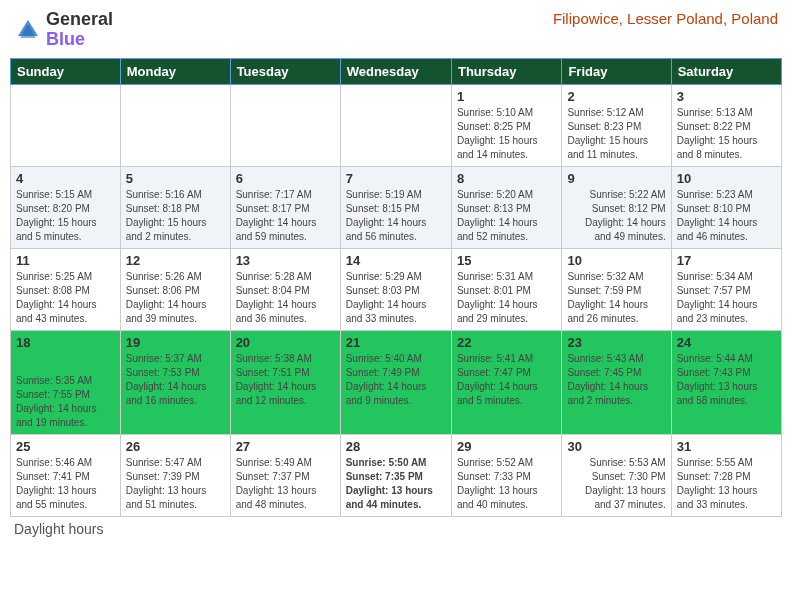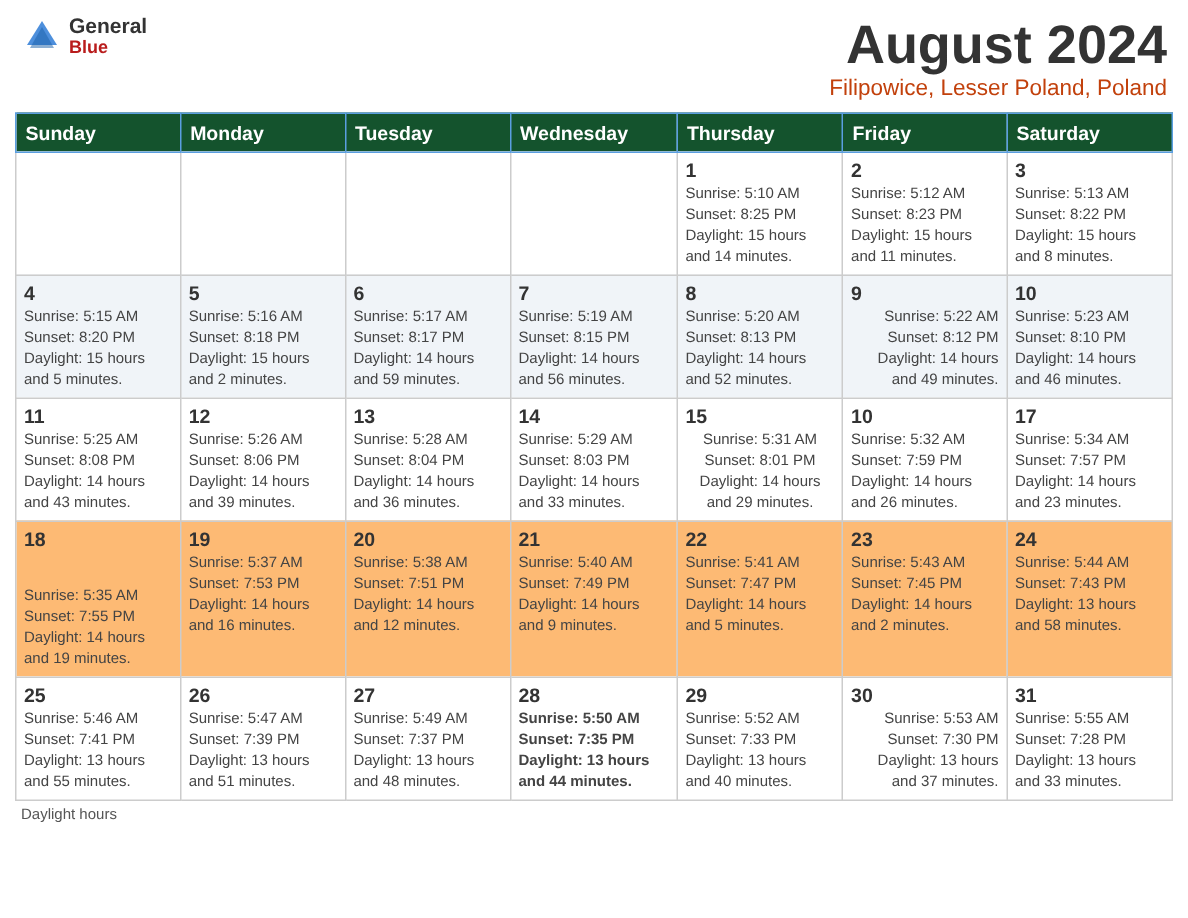--- a/index.html
+++ b/index.html
@@ -21,28 +21,28 @@
       display: flex;
       align-items: center;
       gap: 4px;
     }
     .logo-text {
       display: flex;
       flex-direction: column;
       line-height: 1.1;
     }
     .logo-general {
-      font-size: 14px;
+      font-size: 18px;
       font-weight: bold;
       color: #333;
     }
     .logo-blue {
-      font-size: 12px;
-      font-weight: bold;
-      color: #b91c1c;
+      font-size: 18px;
+      font-weight: bold;
+      color: #8b5cf6;
     }
     .logo-icon {
       width: 28px;
       height: 28px;
     }
     .title-block {
       text-align: right;
     }
     .month-year {
       font-size: 36px;
@@ -95,46 +95,45 @@
     }
     tr:nth-child(odd) td:not(.empty) {
       background: #f7f9fb;
     }
     tr:nth-child(even) td:not(.empty) {
       background: #fff;
     }
     .calendar tbody tr:nth-child(1) td { background: #fff; }
     .calendar tbody tr:nth-child(2) td { background: #f0f4f8; }
     .calendar tbody tr:nth-child(3) td { background: #fff; }
-    .calendar tbody tr:nth-child(4) td { background: #fdba74; }
+    .calendar tbody tr:nth-child(4) td { background: #22c55e; }
     .calendar tbody tr:nth-child(5) td { background: #fff; }
     .calendar td.empty { background: #fff !important; }
     .footnote {
-      font-size: 10px;
+      font-size: 14px;
       color: #555;
       margin-top: 4px;
       padding-left: 4px;
     }
   </style>
 </head>
 <body>
 
 <div class="header">
   <div class="logo">
     <svg class="logo-icon" viewBox="0 0 28 28" xmlns="http://www.w3.org/2000/svg">
       <polygon points="14,4 24,20 4,20" fill="#2e7bd6" opacity="0.85"></polygon>
       <polygon points="14,8 22,22 6,22" fill="#1a5fa8" opacity="0.5"></polygon>
     </svg>
     <div class="logo-text">
       <span class="logo-general">General</span>
       <span class="logo-blue">Blue</span>
     </div>
   </div>
   <div class="title-block">
-    <div class="month-year">August 2024</div>
     <div class="location">Filipowice, Lesser Poland, Poland</div>
   </div>
 </div>
 
 <table class="calendar">
   <thead>
     <tr>
       <th>Sunday</th>
       <th>Monday</th>
       <th>Tuesday</th>
@@ -182,21 +181,21 @@
         </td>
         <td>
           <span class="day-num">5</span>
           <div class="day-info" style="white-space: pre-line;">Sunrise: 5:16 AM
 Sunset: 8:18 PM
 Daylight: 15 hours
 and 2 minutes.</div>
         </td>
         <td>
           <span class="day-num">6</span>
-          <div class="day-info" style="white-space: pre-line;">Sunrise: 5:17 AM
+          <div class="day-info" style="white-space: pre-line;">Sunrise: 7:17 AM
 Sunset: 8:17 PM
 Daylight: 14 hours
 and 59 minutes.</div>
         </td>
         <td>
           <span class="day-num">7</span>
           <div class="day-info" style="white-space: pre-line;">Sunrise: 5:19 AM
 Sunset: 8:15 PM
 Daylight: 14 hours
 and 56 minutes.</div>
@@ -247,21 +246,21 @@
         </td>
         <td>
           <span class="day-num">14</span>
           <div class="day-info" style="white-space: pre-line;">Sunrise: 5:29 AM
 Sunset: 8:03 PM
 Daylight: 14 hours
 and 33 minutes.</div>
         </td>
         <td>
           <span class="day-num">15</span>
-          <div class="day-info" style="white-space: pre-line; text-align: center;">Sunrise: 5:31 AM
+          <div class="day-info" style="white-space: pre-line;">Sunrise: 5:31 AM
 Sunset: 8:01 PM
 Daylight: 14 hours
 and 29 minutes.</div>
         </td>
         <td>
           <span class="day-num">10</span>
           <div class="day-info" style="white-space: pre-line;">Sunrise: 5:32 AM
 Sunset: 7:59 PM
 Daylight: 14 hours
 and 26 minutes.</div>

